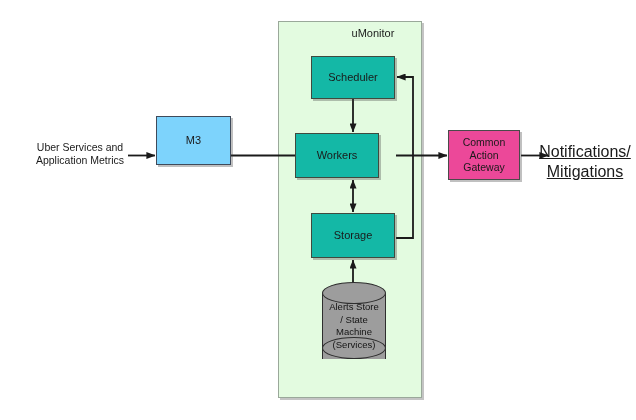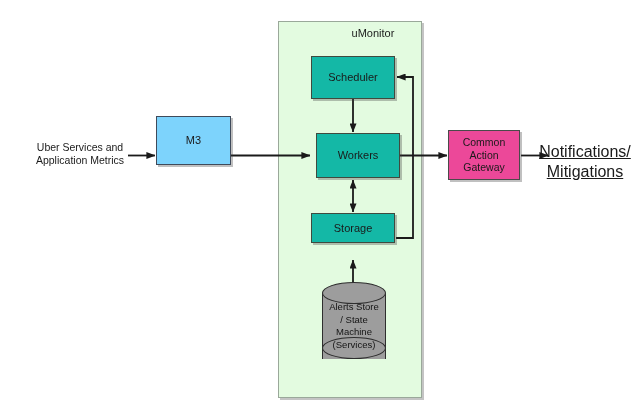--- a/index.html
+++ b/index.html
@@ -65,22 +65,22 @@
   }
 
   
   .green-box {
     background: #14b8a6;
     border: 1.4px solid #3f4a3f;
     box-shadow: 2px 2px 0 rgba(60,60,60,0.32);
     font-size: 11px;
   }
   #node-scheduler { left: 311px; top: 56px;  width: 84px; height: 43px; }
-  #node-workers   { left: 316px; top: 133px; width: 84px; height: 45px; }
-  #node-storage   { left: 311px; top: 213px; width: 84px; height: 30px; }
+  #node-workers   { left: 295px; top: 133px; width: 84px; height: 45px; }
+  #node-storage   { left: 311px; top: 213px; width: 84px; height: 45px; }
 
   
   #node-m3 {
     left: 156px; top: 116px; width: 75px; height: 49px;
     background: #7dd3fc;
     border: 1.4px solid #3f4a5a;
     box-shadow: 2px 2px 0 rgba(60,60,60,0.32);
     font-size: 11px;
   }
 

